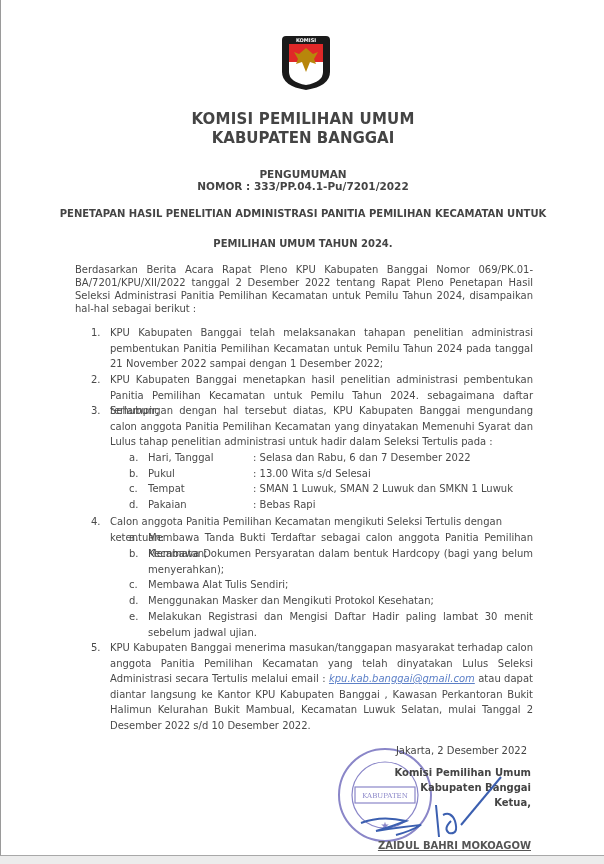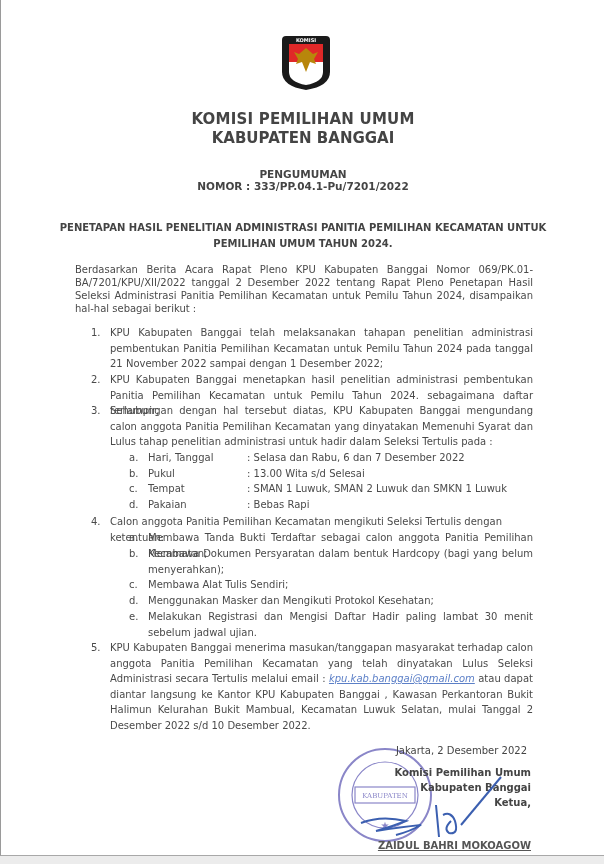--- a/index.html
+++ b/index.html
@@ -12,33 +12,33 @@
     border-left:1px solid #9a9a9a; border-bottom:1px solid #a8a8a8; box-sizing:border-box;
   }
   .bottom-strip { position:absolute; left:0; top:856px; width:604px; height:8px; background:#ececec; }
   .logo { position:absolute; left:279px; top:32px; width:52px; height:60px; }
   .center { position:absolute; left:0; width:604px; text-align:center; }
   .org1 { top:110px; font-size:15px; font-weight:bold; color:#444; letter-spacing:0.2px; }
   .org2 { top:129px; font-size:15px; font-weight:bold; color:#444; }
   .peng { top:168px; font-size:10.5px; font-weight:bold; color:#444; }
   .nomor { top:180px; font-size:10.5px; font-weight:bold; color:#444; }
   .tentang { top:206px; font-size:10px; color:#555; }
-  .title1 { top:222px; font-size:10px; font-weight:bold; color:#444; }
+  .title1 { top:208px; font-size:10px; font-weight:bold; color:#444; }
   .title2 { top:238px; font-size:10px; font-weight:bold; color:#444; }
   .para {
     position:absolute; font-size:10px; line-height:13px; color:#4a4a4a; text-align:justify;
   }
   .intro { left:74px; top:263px; width:458px; }
   .item { position:absolute; font-size:10px; line-height:15.5px; color:#4a4a4a; }
   .num { position:absolute; left:90px; width:16px; }
   .itext { position:absolute; left:109px; width:423px; text-align:justify; }
   .sub { position:absolute; font-size:10px; line-height:15.5px; color:#4a4a4a; }
   .sub .sl { position:absolute; left:128px; }
   .sub .sk { position:absolute; left:147px; }
-  .sub .sv { position:absolute; left:246px; white-space:nowrap; }
+  .sub .sv { position:absolute; left:252px; white-space:nowrap; }
   .sub4 .sl { position:absolute; left:128px; }
   .sub4 .st { position:absolute; left:147px; width:385px; text-align:justify; }
   .email { color:#5b7fc7; text-decoration:underline; font-style:italic; }
   .closing { position:absolute; left:74px; top:731px; font-size:10px; color:#555; }
   .sig { position:absolute; left:340px; width:190px; text-align:right; font-size:10px; color:#444; }
   .sig-city { top:745px; left:336px; }
   .sig-org { top:767px; font-weight:bold; }
   .sig-kab { top:782px; font-weight:bold; }
   .sig-role { top:797px; font-weight:bold; }
   .sig-name { top:840px; left:340px; font-weight:bold; text-decoration:underline; font-size:10px; color:#555; }

